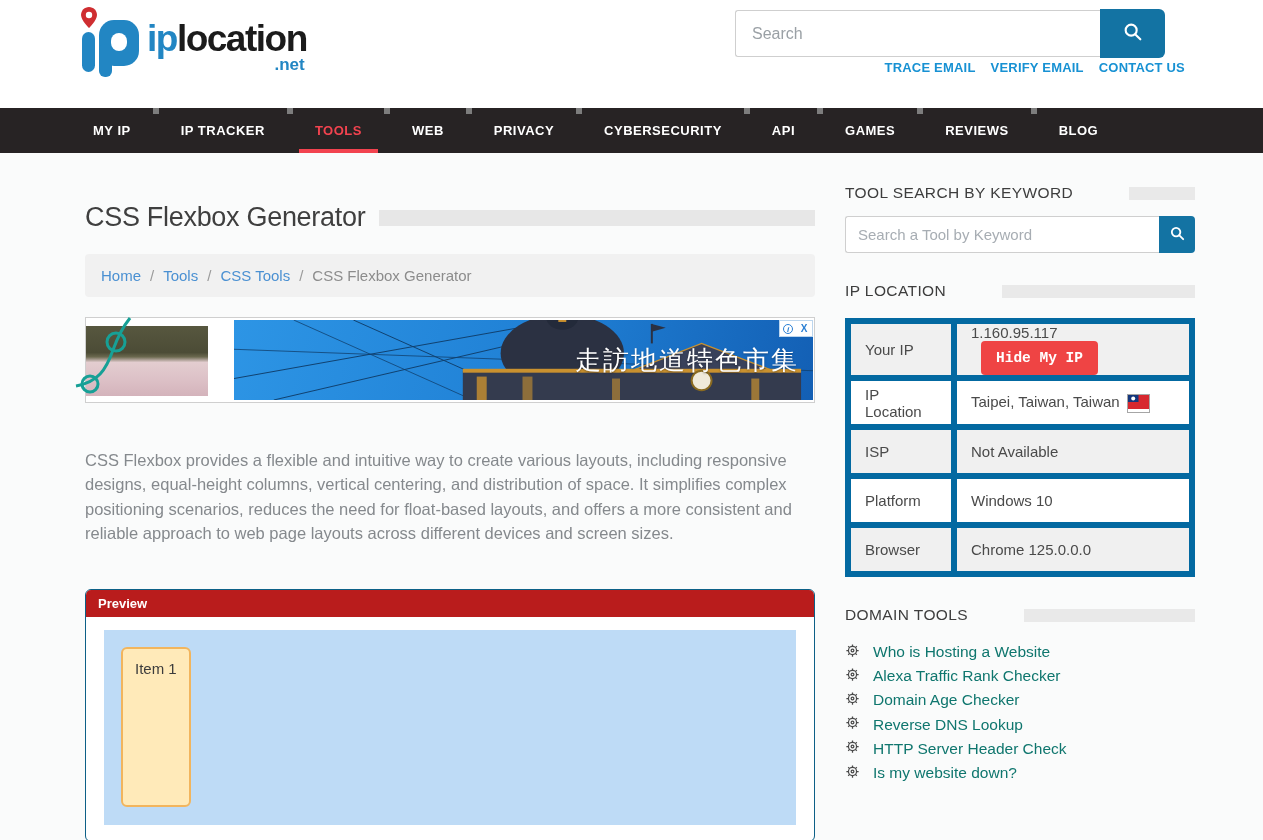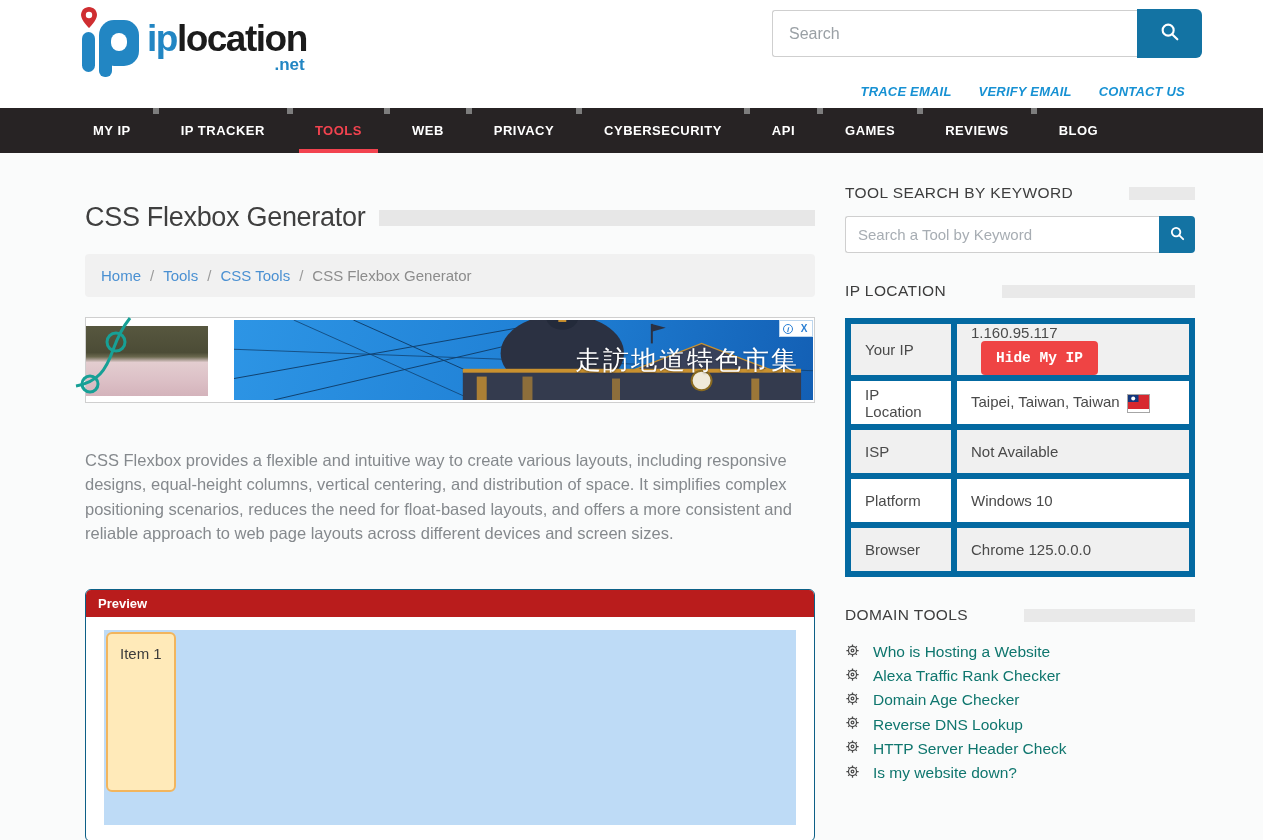--- a/index.html
+++ b/index.html
@@ -7,26 +7,26 @@
   .page { position:relative; width:1263px; height:840px; background:#fafbfb; overflow:hidden; }
 
   
   .site-header { position:relative; height:108px; background:#ffffff; }
   .logo { position:absolute; left:75px; top:6px; display:flex; align-items:flex-start; text-decoration:none; cursor:pointer; }
   .logo-text { margin-left:6px; margin-top:14px; display:flex; flex-direction:column; }
   .logo-line1 { font-size:37px; font-weight:700; letter-spacing:-1.5px; color:#1b1b1b; line-height:38px; }
   .logo-ip { color:#2286c3; }
   .logo-net { font-size:17px; font-weight:700; color:#2286c3; text-align:right; line-height:18px; margin-top:-2px; padding-right:2px; }
 
-  .header-search { position:absolute; left:772px; top:10px; width:430px; height:47px; display:flex; }
+  .header-search { position:absolute; left:735px; top:10px; width:430px; height:47px; display:flex; }
   .header-search input { flex:1; border:1px solid #cfcfcf; border-right:none; border-radius:3px 0 0 3px; padding:0 16px; font-size:16px; color:#444; outline:none; font-family:"Liberation Sans",sans-serif; }
   .header-search input::placeholder { color:#9aa0a5; }
   .btn-search-lg { width:65px; height:49px; margin-top:-1px; background:#1373a3; border:none; border-radius:0 6px 6px 0; cursor:pointer; display:flex; align-items:center; justify-content:center; }
 
-  .top-links { position:absolute; right:78px; top:84px; display:flex; gap:27px;font-style:italic; }
+  .top-links { position:absolute; right:78px; top:60px; display:flex; gap:15px; }
   .top-links a { font-size:13px; font-weight:700; color:#1791d3; text-decoration:none; letter-spacing:.2px; cursor:pointer; }
 
   
   .main-nav { height:45px; background:#272324; display:flex; align-items:flex-start; padding-left:85px; }
   .nav-item { position:relative; color:#ffffff; font-size:13px; font-weight:700; letter-spacing:.5px; height:45px; line-height:45px; padding:0 8px; margin-right:14px; text-decoration:none; cursor:pointer; white-space:nowrap; }
   .nav-sep { width:6px; height:6px; background:#7d7d7d; margin-right:14px; flex:0 0 auto; }
   .nav-item.active { color:#f2434f; }
   .nav-item.active::after { content:""; position:absolute; left:-8px; right:-8px; bottom:0; height:4px; background:#f2434f; }
 
   
@@ -56,21 +56,21 @@
   .adc-cell { width:16px; height:15px; display:flex; align-items:center; justify-content:center; color:#2a7fd4; font-size:10px; font-weight:700; cursor:pointer; }
   .adc-info { border:1px solid #2a7fd4; border-radius:50%; width:10px; height:10px; line-height:9px; text-align:center; font-size:8px; font-style:italic; }
 
   
   .desc { margin-top:45px; width:712px; font-size:16.5px; line-height:24.4px; color:#85898d; }
 
   
   .preview-card { margin-top:43px; border:1px solid #0d6087; border-radius:6px; overflow:hidden; background:#ffffff; }
   .preview-header { background:#b91c1c; color:#ffffff; font-size:13px; font-weight:700; padding:6px 12px; }
   .preview-body { padding:13px 18px 16px 18px; }
-  .flex-container { background:#bedbf6; height:195px; padding:2px; display:flex; }
+  .flex-container { background:#bedbf6; height:195px; padding:17px; display:flex; }
   .flex-item { width:70px; height:160px; background:#ffeab9; border:2px solid #f2b55d; border-radius:6px; padding:11px 0 0 12px; font-size:15px; color:#3c3c3c; }
 
   
   .side-heading-row { display:flex; align-items:center;gap:44px; }
   .side-heading { font-size:15.5px; font-weight:500; color:#3d3d3d; letter-spacing:.4px; white-space:nowrap; }
   .mt-first { margin-top:31px; }
   .tool-search { margin-top:14px; height:37px; display:flex; }
   .tool-search input { flex:1; border:1px solid #cfcfcf; border-right:none; border-radius:3px 0 0 3px; padding:0 12px; font-size:15px; color:#444; outline:none; font-family:"Liberation Sans",sans-serif; }
   .tool-search input::placeholder { color:#a7adb3; }
   .btn-search-sm { width:36px; background:#1373a3; border:none; border-radius:0 4px 4px 0; cursor:pointer; display:flex; align-items:center; justify-content:center; }

